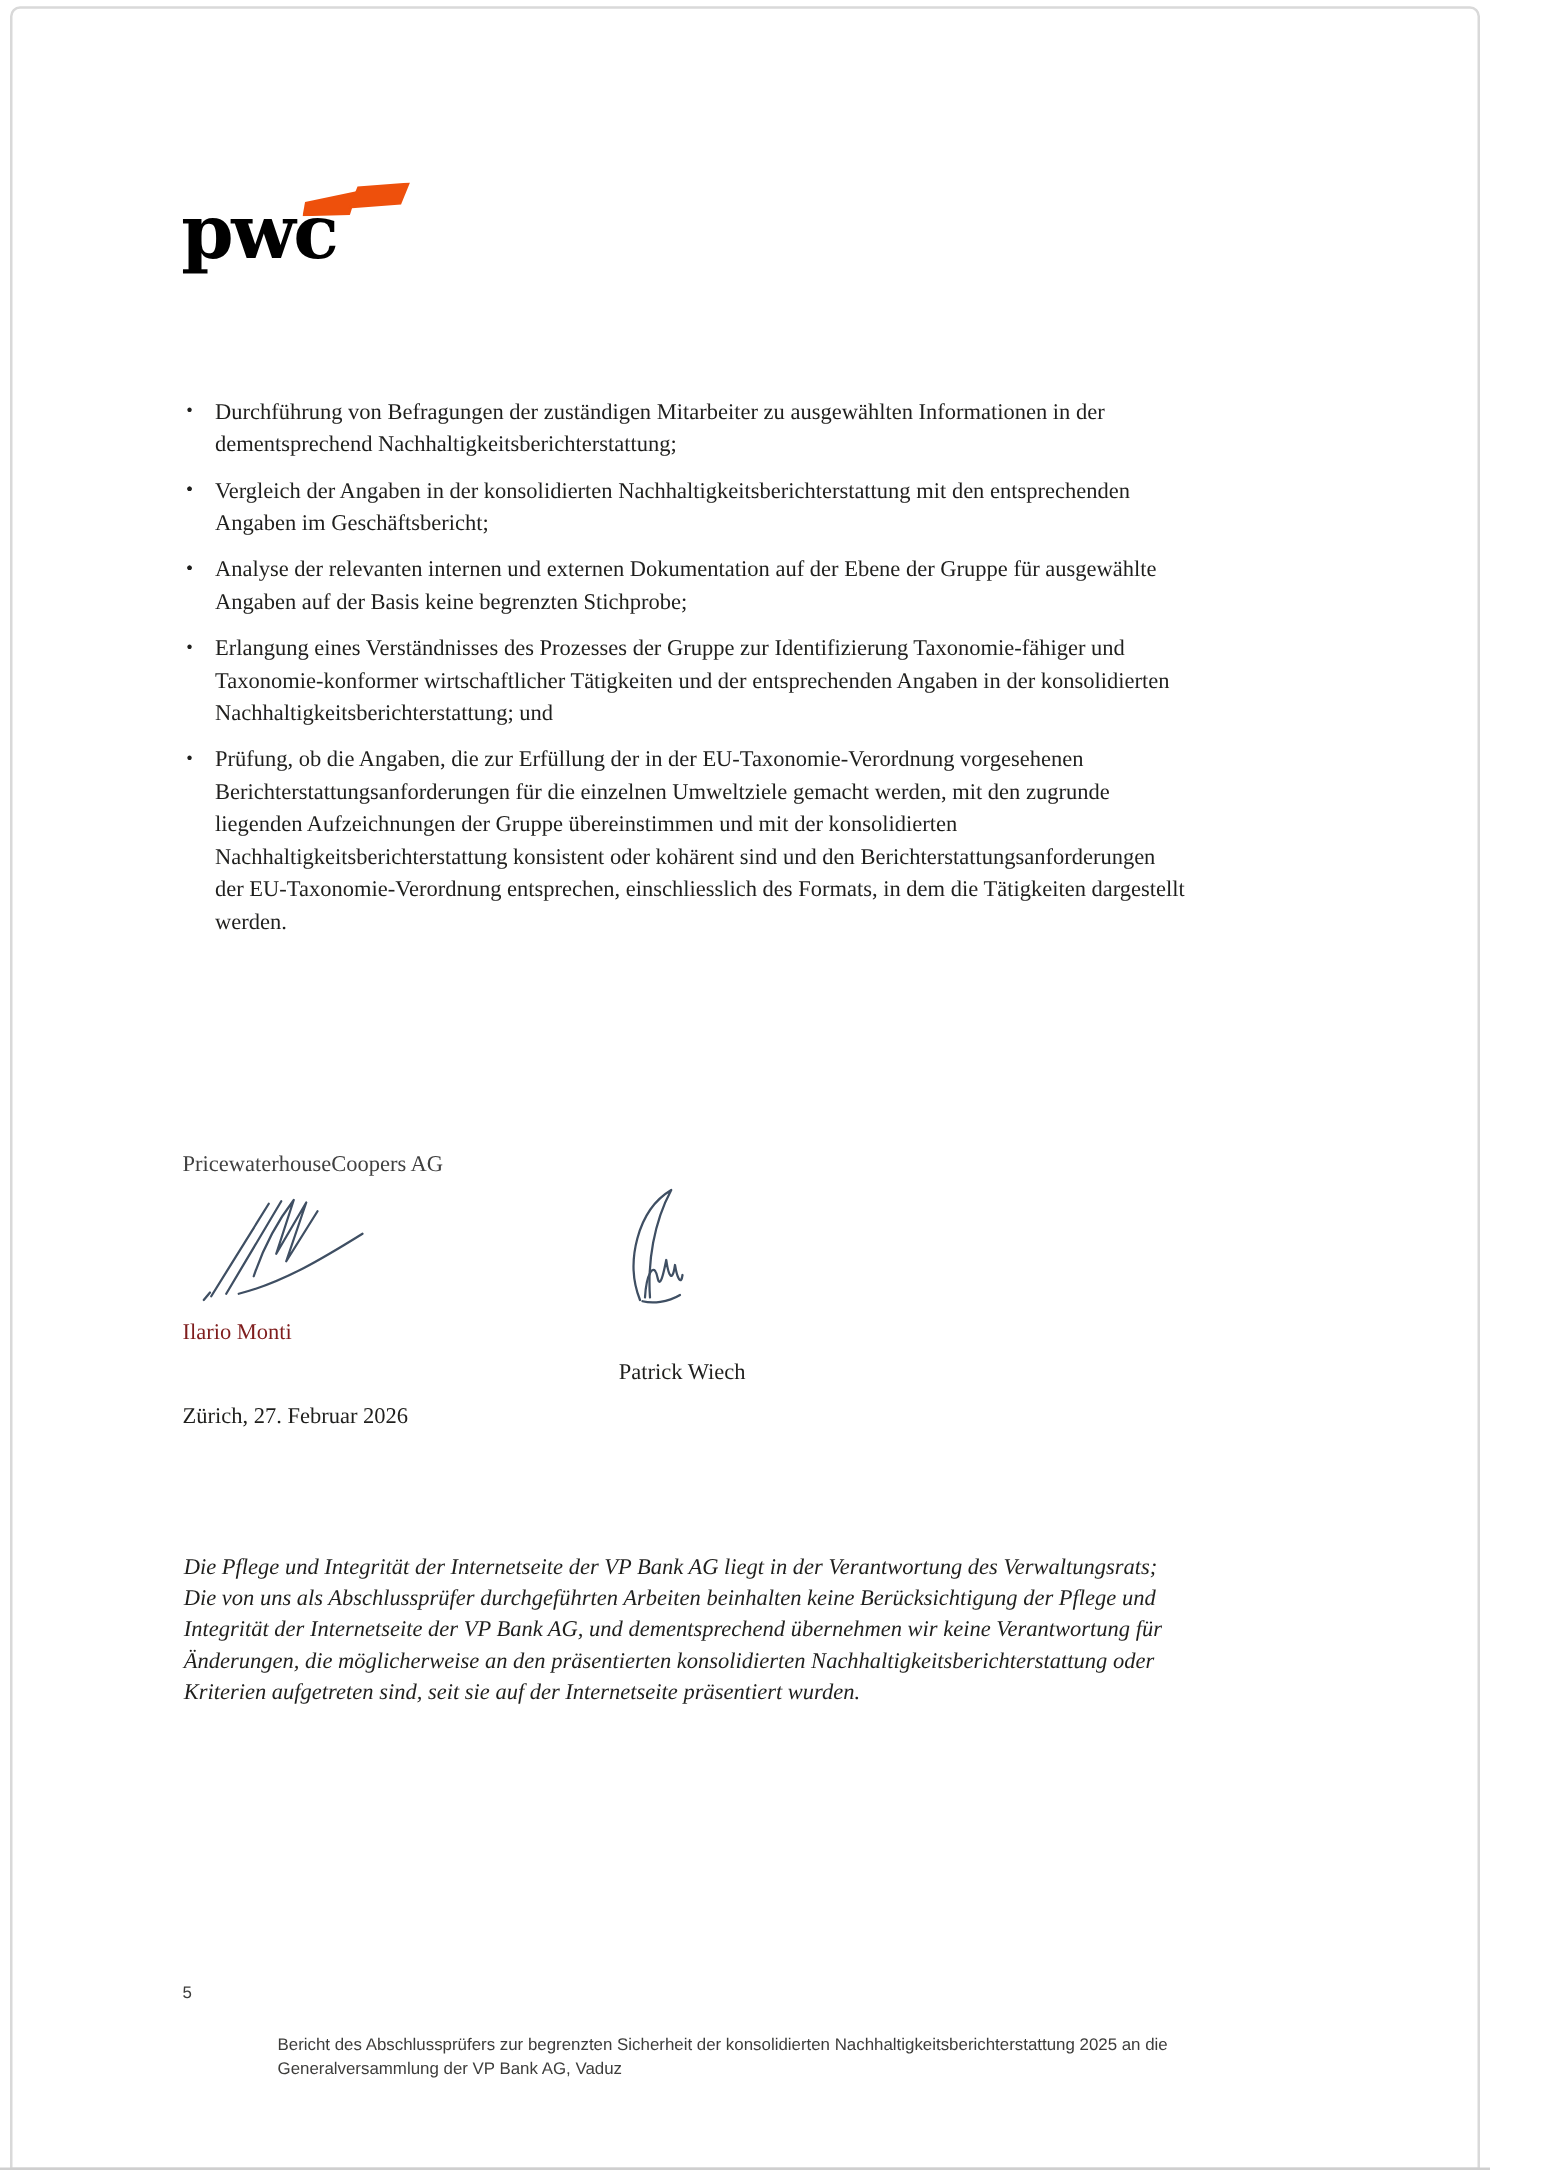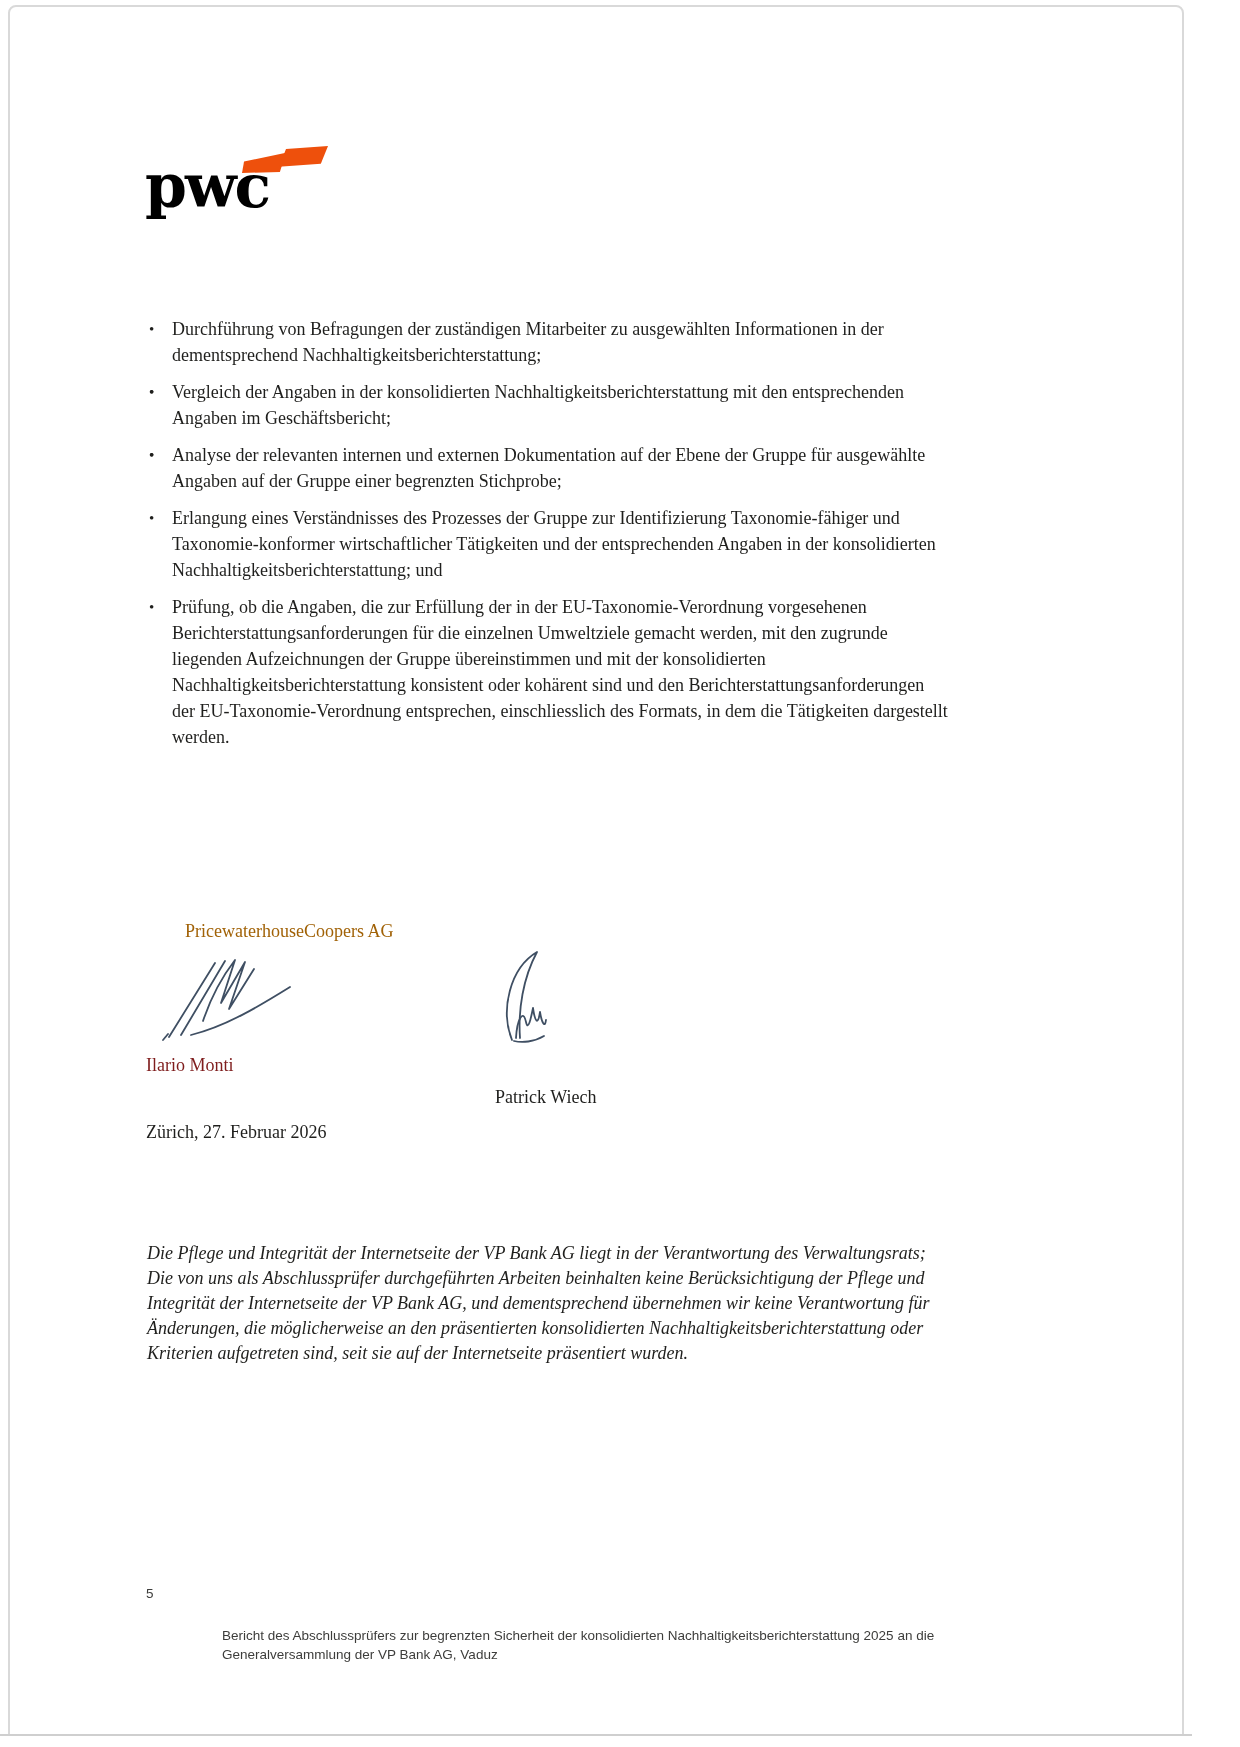--- a/index.html
+++ b/index.html
@@ -84,22 +84,21 @@
     top: 0;
     font-size: 15px;
     color: #1f1f1d;
   }
   .preline { white-space: pre-line; }
   .company {
     position: absolute;
     left: 146px;
     top: 921px;
     font-size: 18px;
-    color: #a16207;
-    margin-left: 39px;
+    color: #404040;
   }
   
   .sig1 {
     position: absolute;
     left: 157px;
     top: 947px;
     width: 145px;
     height: 96px;
   }
   .sig2 {
@@ -197,21 +196,21 @@
       <span class="mk">•</span>
       <span class="preline">Vergleich der Angaben in der konsolidierten Nachhaltigkeitsberichterstattung mit den entsprechenden
 Angaben im Geschäftsbericht;</span>
     </li>
     <li>
       <span class="mk">•</span>
     </li>
     <li>
       <span class="mk">•</span>
       <span class="preline">Analyse der relevanten internen und externen Dokumentation auf der Ebene der Gruppe für ausgewählte
-Angaben auf der Gruppe einer begrenzten Stichprobe;</span>
+Angaben auf der Basis keine begrenzten Stichprobe;</span>
     </li>
     <li>
       <span class="mk">•</span>
       <span class="preline">Erlangung eines Verständnisses des Prozesses der Gruppe zur Identifizierung Taxonomie-fähiger und
 Taxonomie-konformer wirtschaftlicher Tätigkeiten und der entsprechenden Angaben in der konsolidierten
 Nachhaltigkeitsberichterstattung; und</span>
     </li>
     <li>
       <span class="mk">•</span>
       <span class="preline">Prüfung, ob die Angaben, die zur Erfüllung der in der EU-Taxonomie-Verordnung vorgesehenen

